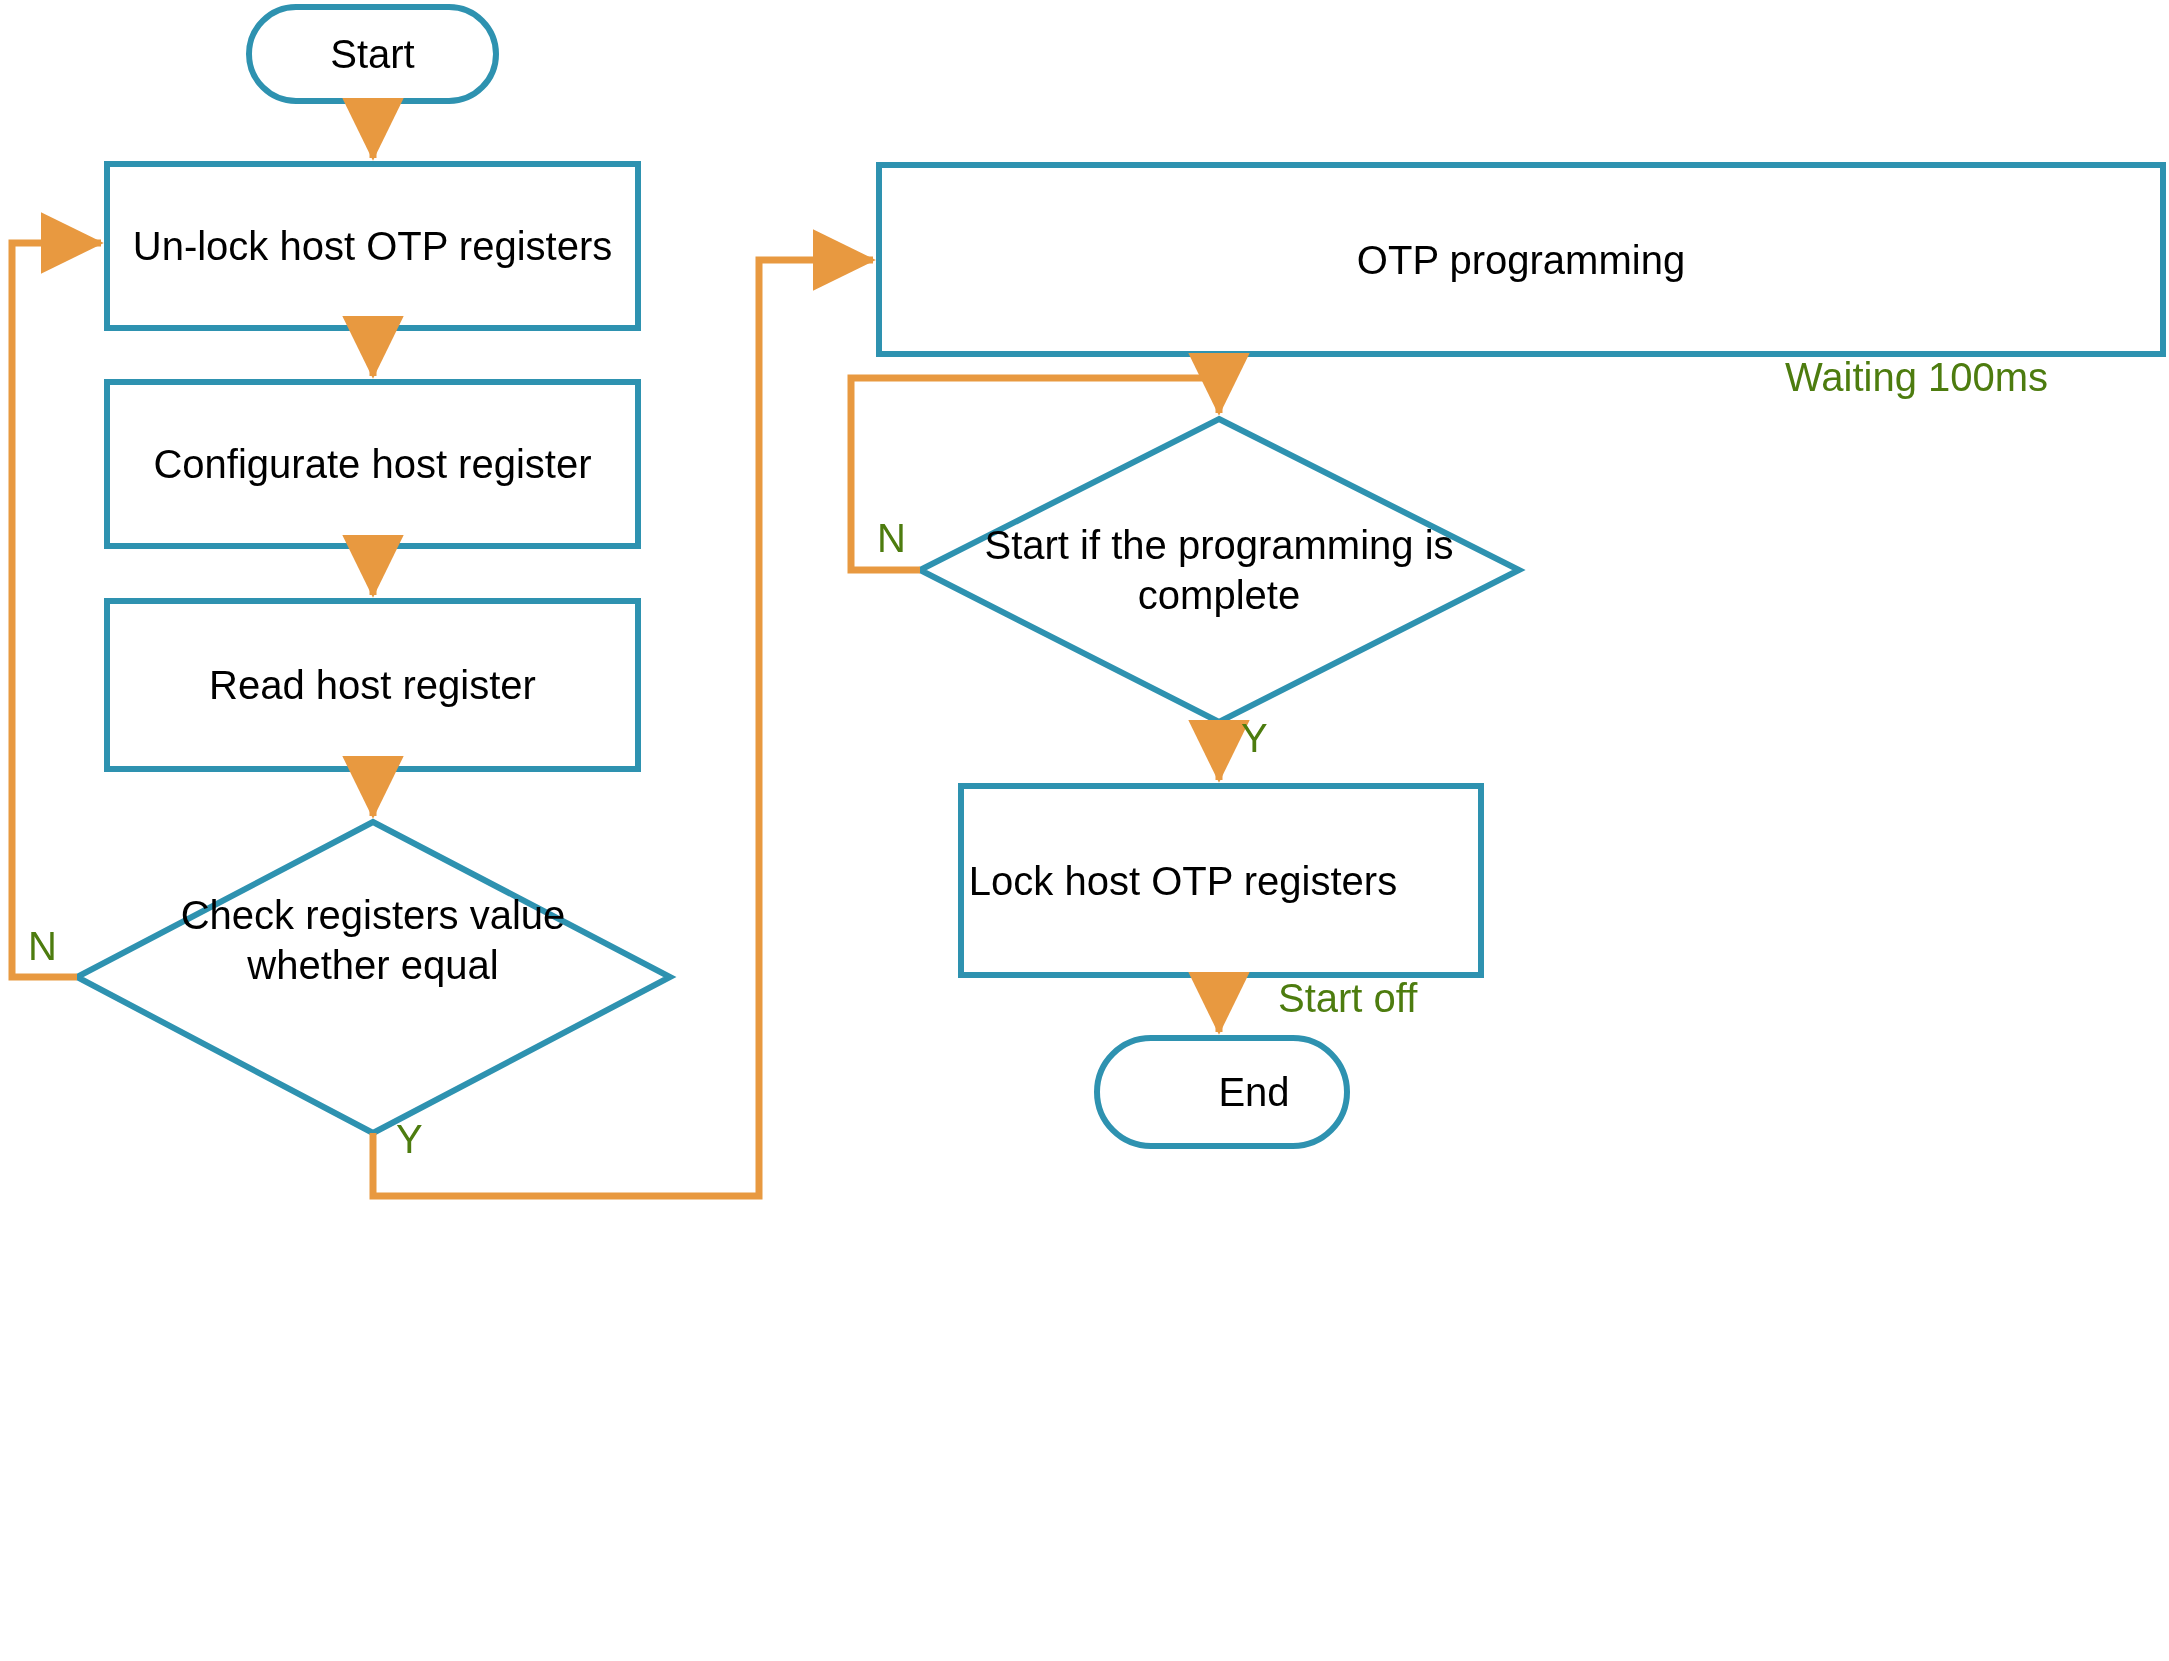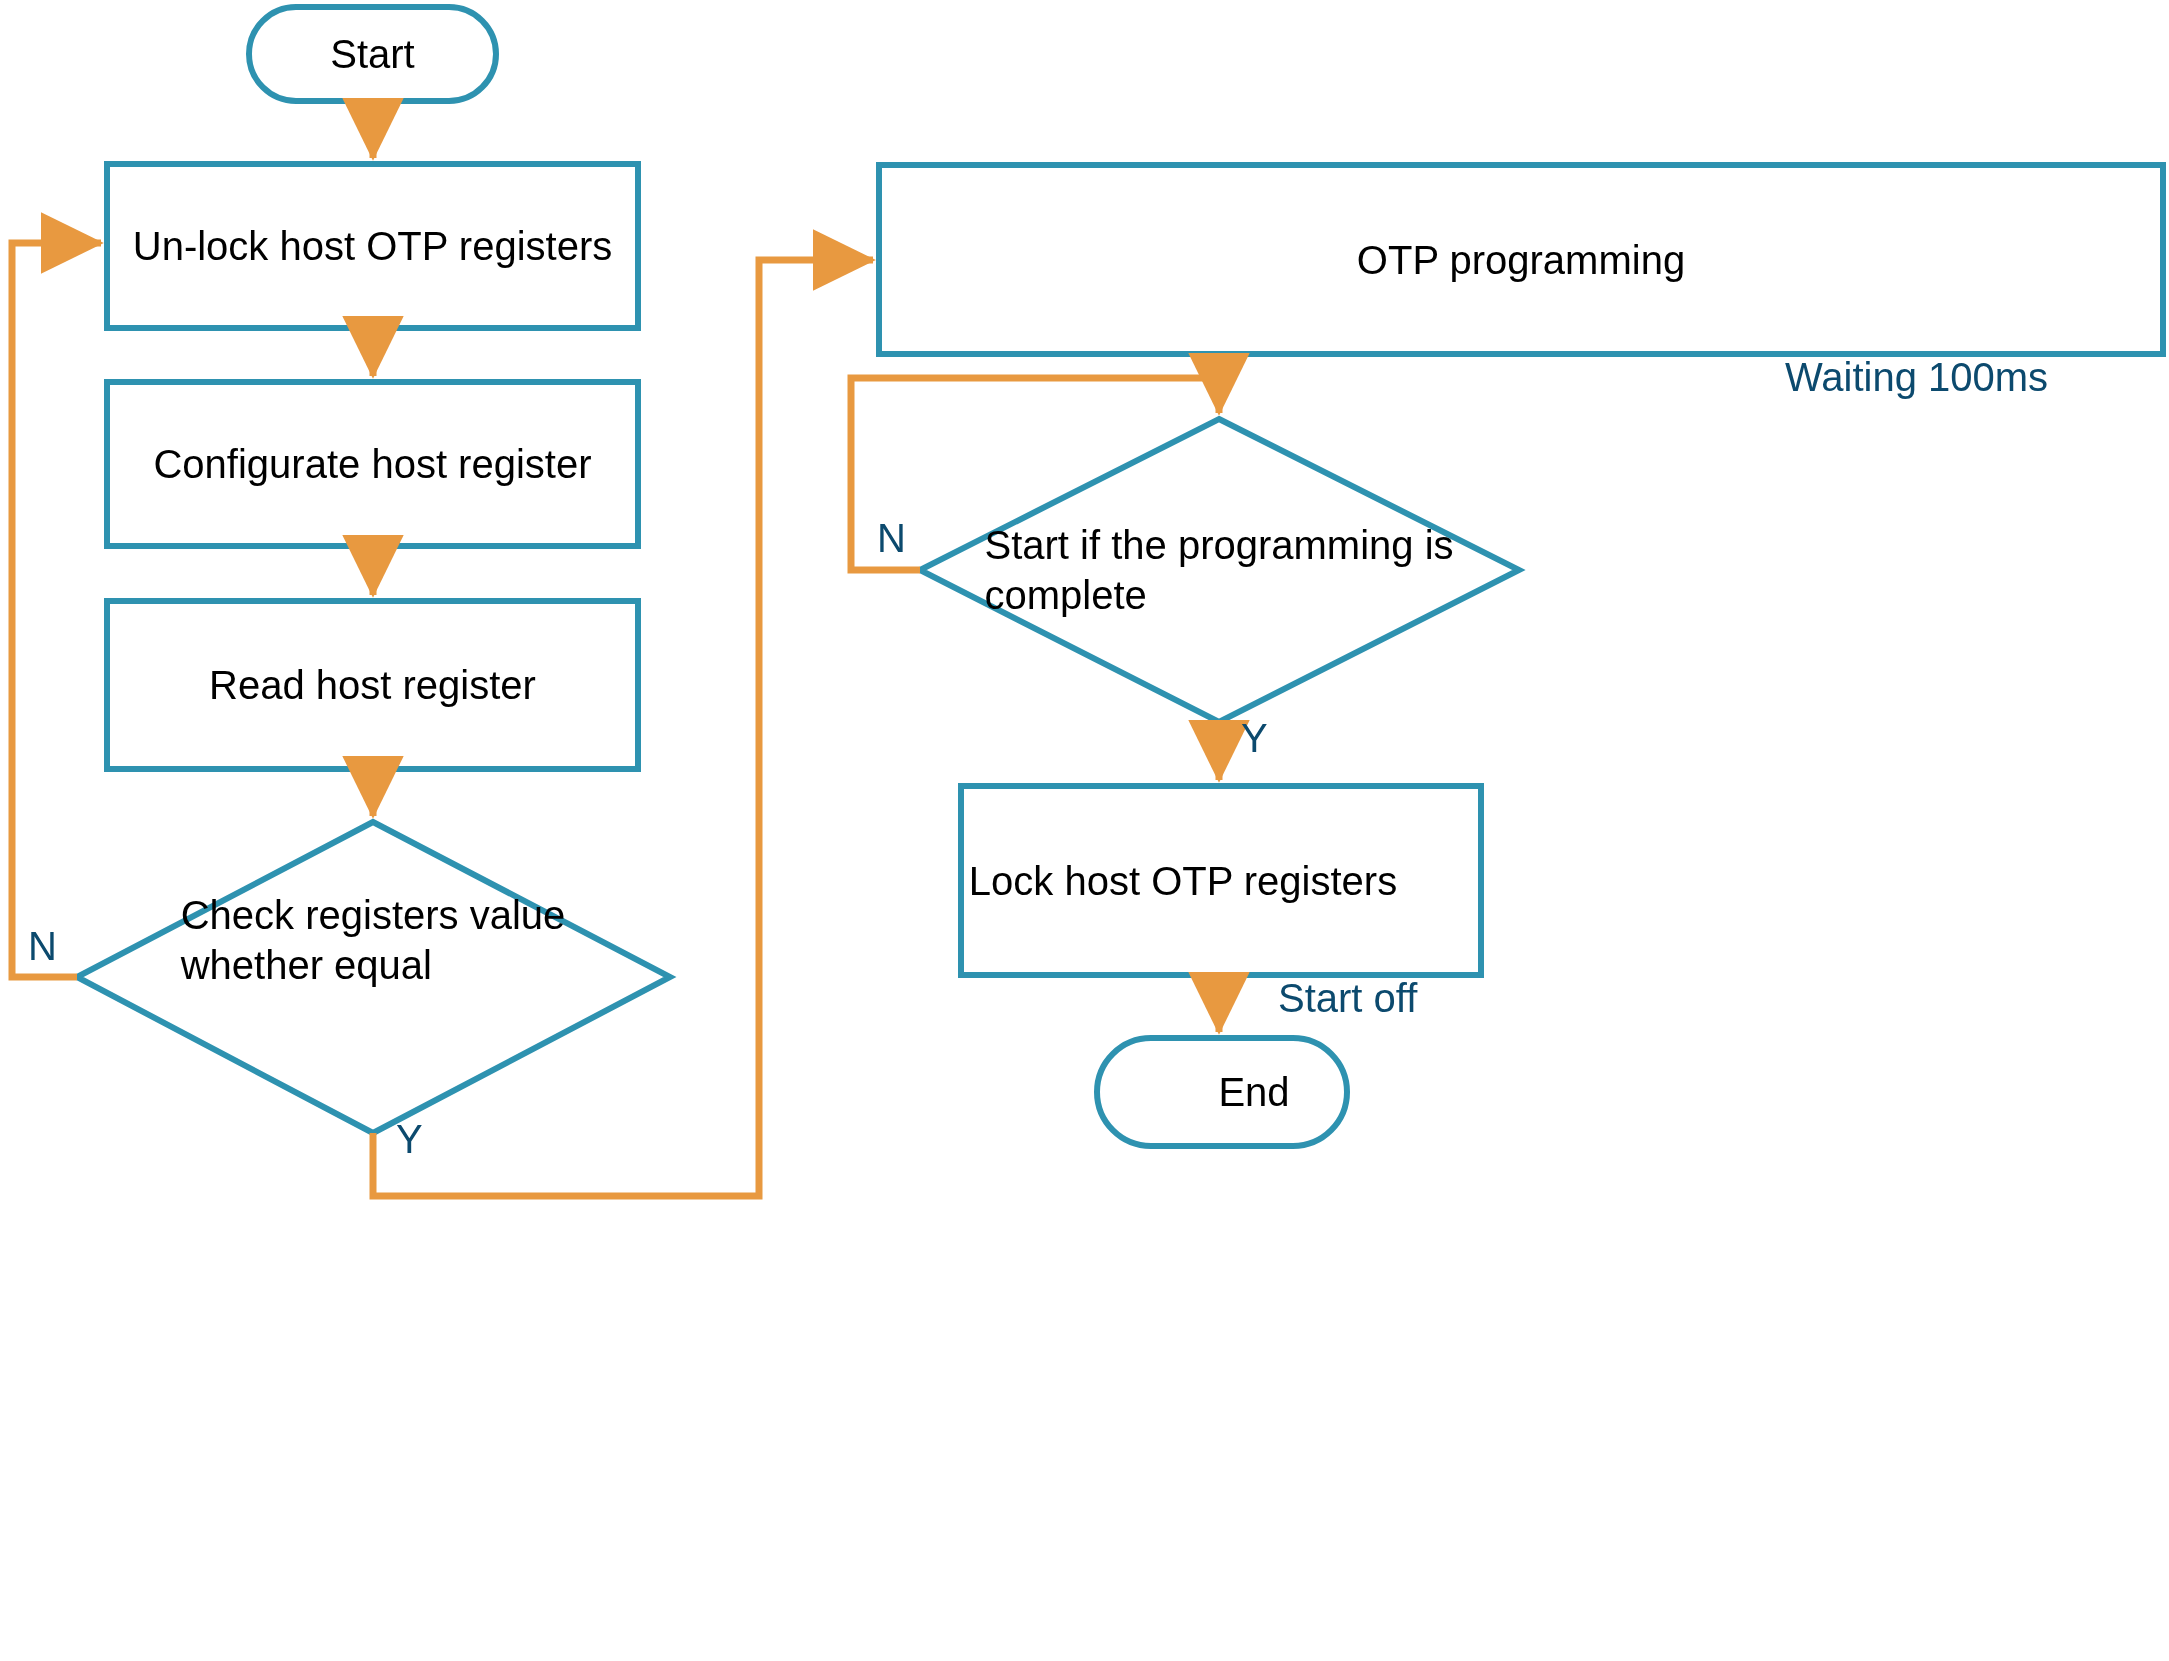--- a/index.html
+++ b/index.html
@@ -22,30 +22,31 @@
     left: 0;
     top: 0;
     width: 2169px;
     height: 1661px;
   }
   .node-label {
     position: absolute;
     display: flex;
     align-items: center;
     justify-content: center;
+    text-align: center;
     color: #000000;
     font-family: "Liberation Sans", sans-serif;
     font-size: 40px;
     line-height: 1.25;
     white-space: pre-line;
     pointer-events: none;
   }
   .edge-label {
     position: absolute;
-    color: #0c4a6e;
+    color: #4d7c0f;
     font-family: "Liberation Sans", sans-serif;
     font-size: 40px;
     line-height: 1;
     white-space: nowrap;
   }
 </style>
 </head>
 <body>
 
 <div id="canvas">

